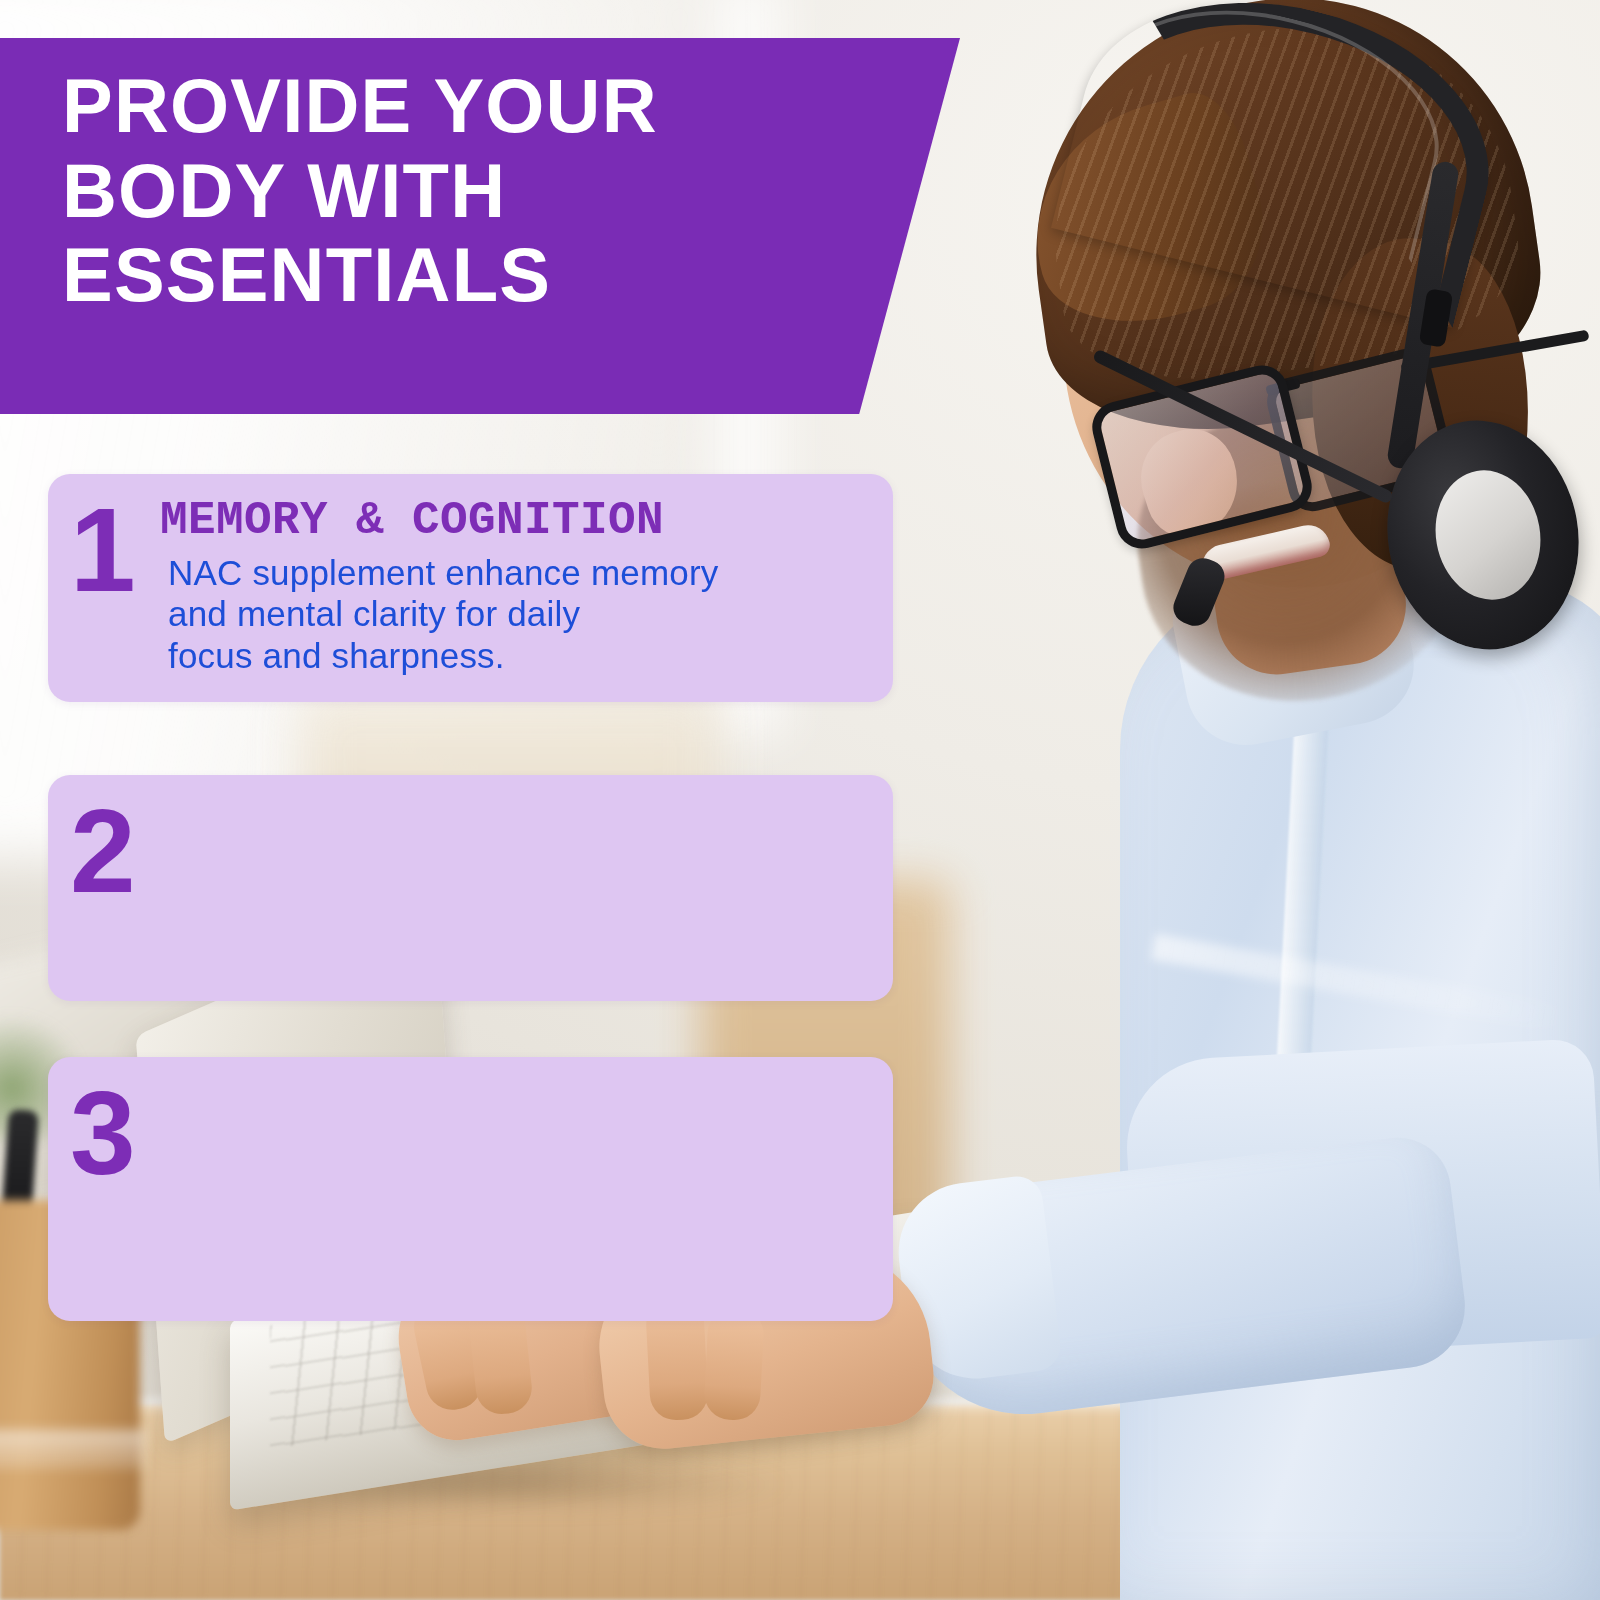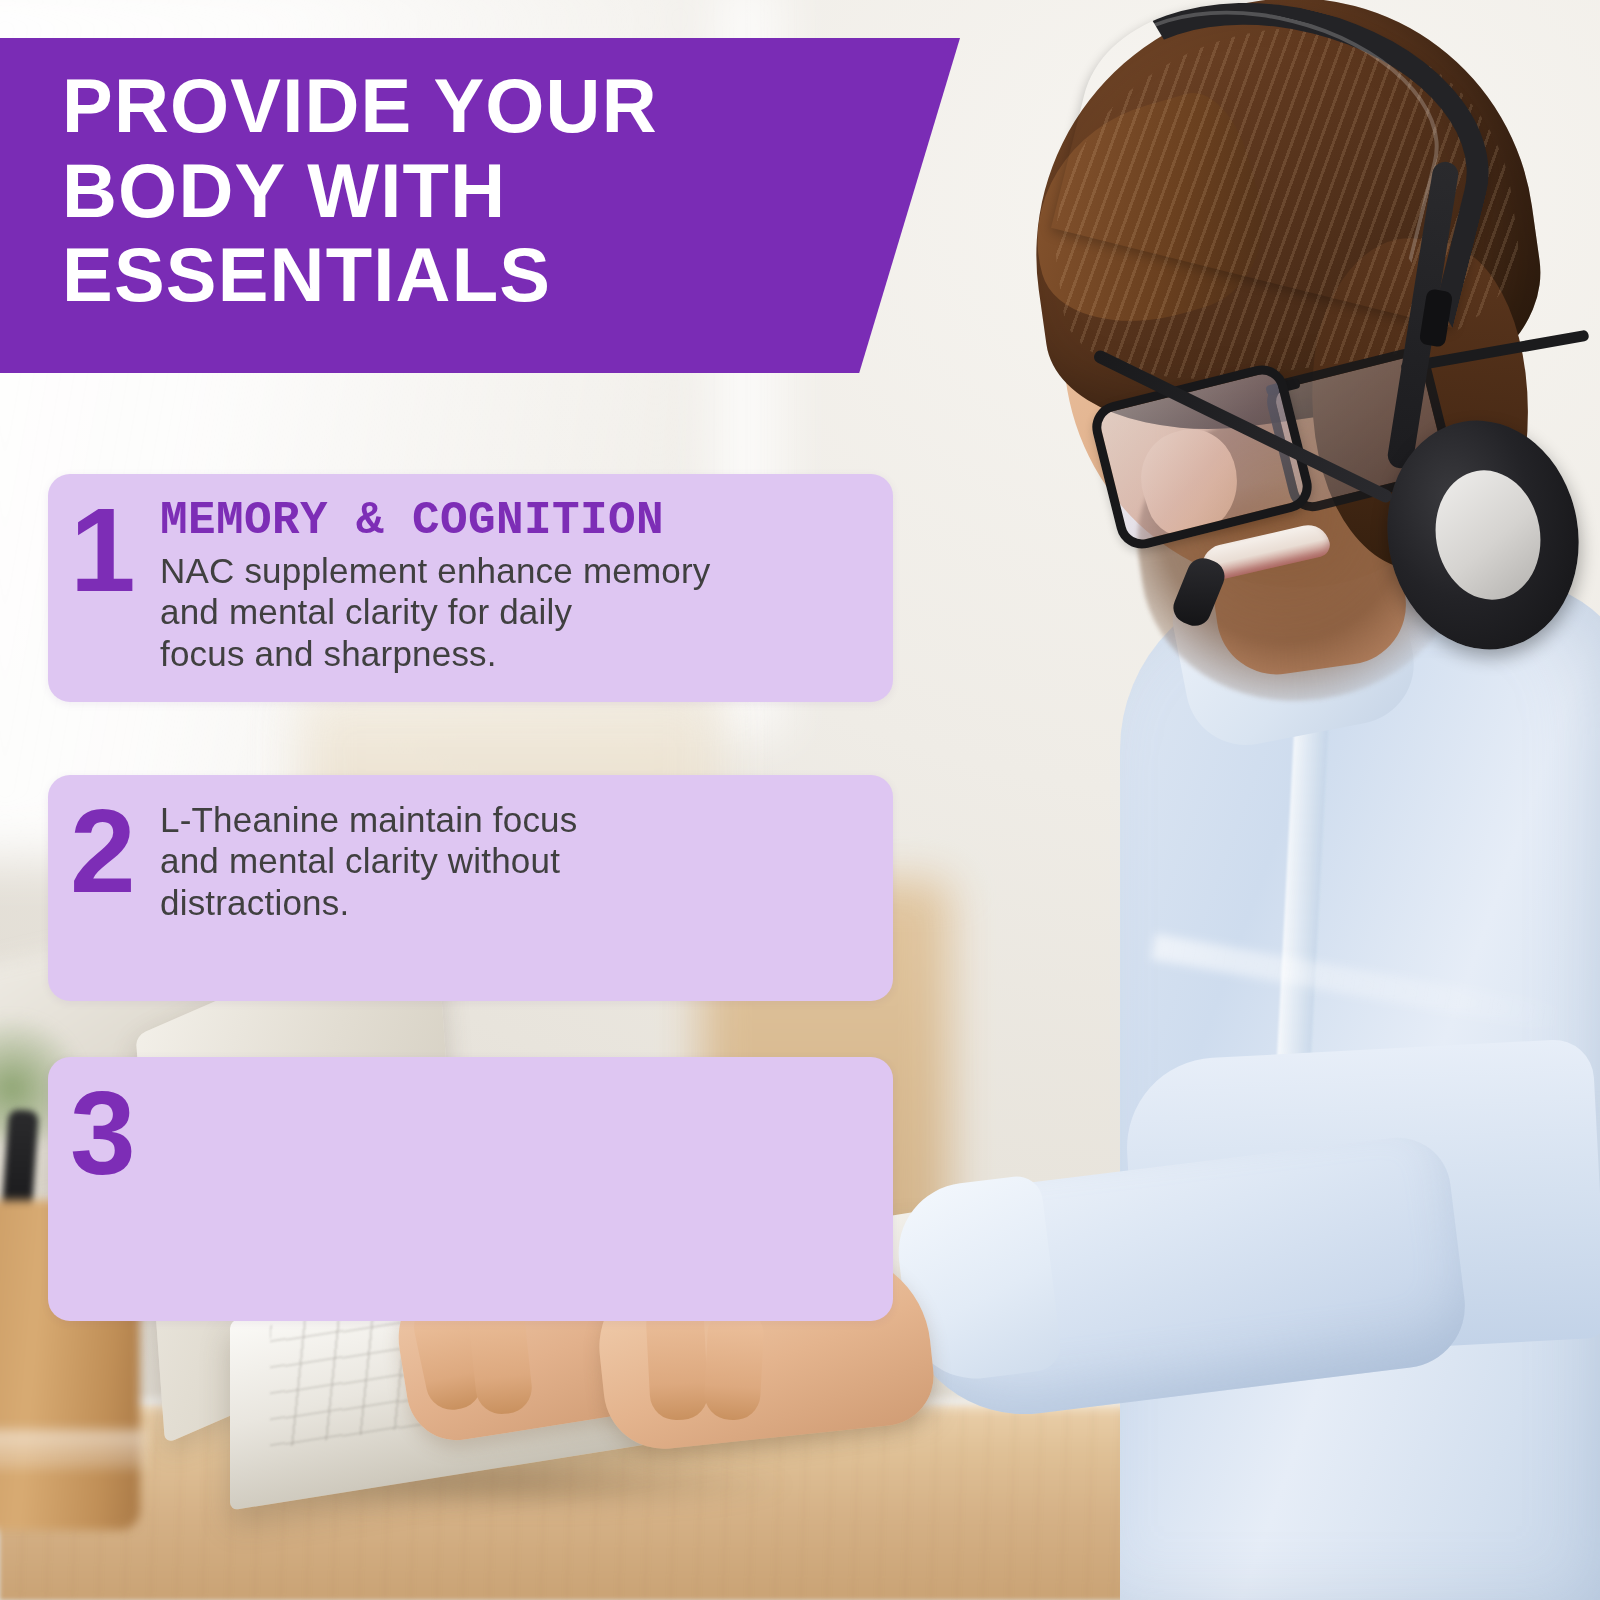--- a/index.html
+++ b/index.html
@@ -518,21 +518,21 @@
     background: linear-gradient(180deg, #e8c274 0%, #c79a3e 60%, #9e7728 100%);
     border-radius: 6px;
     transform: rotate(-6deg);
     box-shadow: 0 1px 3px rgba(0,0,0,.25);
   }
 
   
   .banner {
     position: absolute;
     left: 0; top: 38px;
-    width: 960px; height: 335px;
+    width: 960px; height: 376px;
     background: #7A2CB5;
     clip-path: polygon(0 0, 100% 0, 89.5% 100%, 0 100%);
     z-index: 5;
   }
   .banner-title {
     position: absolute;
     left: 62px;
     top: 26px;
     width: 800px;
     color: #ffffff;
@@ -580,27 +580,27 @@
     color: #7D2DB6;
     font-family: Liberation Mono, monospace;
     font-weight: 700;
     font-size: 46px;
     line-height: 1.0;
     letter-spacing: 0.4px;
     text-transform: uppercase;
     margin: 0 0 6px 0;
   }
   .card-text {
-    color: #404040;
+    color: #1d4ed8;
     font-family: "Liberation Sans", sans-serif;
     font-weight: 400;
     font-size: 35px;
     line-height: 1.18;
     letter-spacing: 0.2px;
-    margin: 0;
+    margin: 8px;
     white-space: pre-line;
   }
 </style>
 </head>
 <body>
 
 <div id="canvas">
 
   <div class="photo-scene">
     <div class="bg-window"></div>
@@ -686,23 +686,20 @@
       <div class="card-heading">MEMORY &amp; COGNITION</div>
       <div class="card-text">NAC supplement enhance memory
 and mental clarity for daily
 focus and sharpness.</div>
     </div>
   </div>
 
   <div class="card" id="card-1">
     <div class="card-num">2</div>
     <div class="card-body">
-      <div class="card-text">L-Theanine maintain focus
-and mental clarity without
-distractions.</div>
     </div>
   </div>
 
   <div class="card" id="card-2">
     <div class="card-num">3</div>
     <div class="card-body">
     </div>
   </div>
 
 </div>

